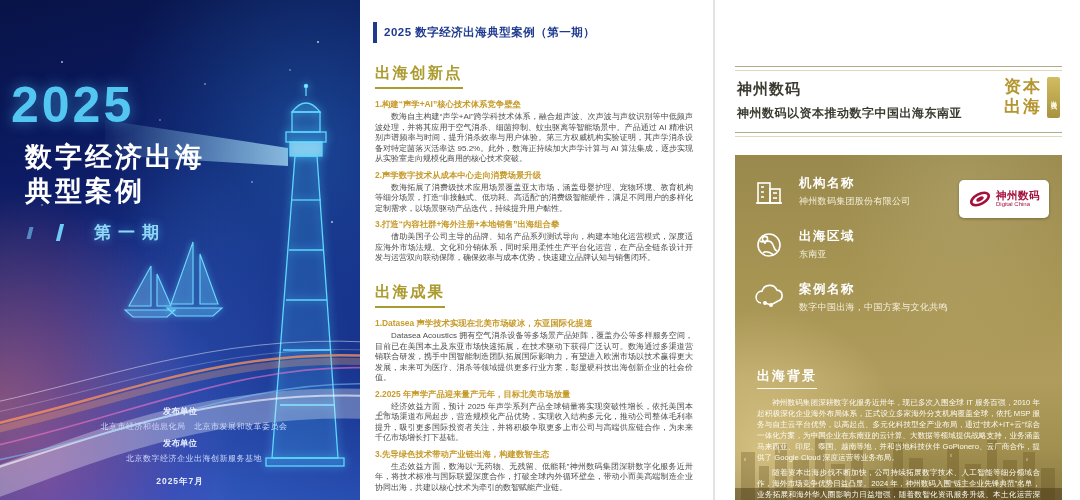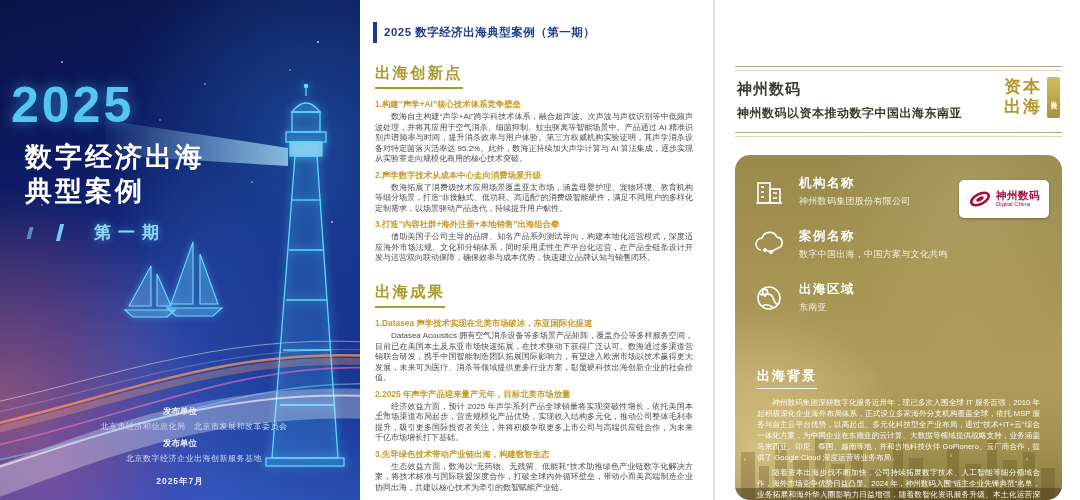--- a/index.html
+++ b/index.html
@@ -51,21 +51,21 @@
   .case-head-inner{position:relative;padding:9px 2px 10px 2px;}
   .case-label{font-size:15px;font-weight:bold;color:#3b3b31;letter-spacing:1px;}
   .case-title{font-size:12px;font-weight:bold;color:#3b3b31;margin-top:6px;letter-spacing:.5px;}
   .mode-tag{position:absolute;right:2px;top:6px;display:flex;align-items:stretch;}
   .mode-chars{color:#b5952f;font-weight:bold;font-size:17px;line-height:1.2;letter-spacing:2px;text-align:center;}
   .mode-badge{width:13px;margin-left:5px;border-radius:2px;background:linear-gradient(#d2bd62,#a8923e);
          color:#fffbe8;writing-mode:vertical-rl;font-size:6.5px;letter-spacing:1px;
          display:flex;align-items:center;justify-content:center;}
 
   .gold{position:absolute;left:20px;top:155px;width:327px;height:345px;overflow:hidden;
-         background:linear-gradient(180deg,#99894c 0%,#a69453 35%,#b09d5d 65%,#a1904f 85%,#8a7a45 100%);border-radius:15px;}
+         background:linear-gradient(180deg,#99894c 0%,#a69453 35%,#b09d5d 65%,#a1904f 85%,#8a7a45 100%);}
   .gold-glare{position:absolute;inset:0;
          background:radial-gradient(ellipse at 8% 86%,rgba(255,233,170,.55),transparent 34%),
                     radial-gradient(ellipse at 70% 10%,rgba(255,250,220,.12),transparent 40%);}
   .skyline{position:absolute;left:0;right:0;bottom:0;height:86px;opacity:.55;}
   .gold-band{position:absolute;left:0;right:0;bottom:0;height:12px;background:rgba(66,52,18,.45);}
 
   .info-rows{position:absolute;left:16px;top:18px;width:230px;}
   .info-row{display:flex;align-items:center;margin-bottom:17px;}
   .info-icon{width:36px;height:36px;flex:0 0 36px;margin-right:12px;}
   .info-label{color:#ffffff;font-weight:bold;font-size:12.5px;letter-spacing:1.5px;}
@@ -184,21 +184,21 @@
       <p class="item-body">借助美国子公司主导的品牌、知名产品系列测试导向，构建本地化运营模式，深度适应海外市场法规、文化和分销体系，同时采用柔性生产平台化运营，在产品全链条设计开发与运营双向联动保障，确保效率与成本优势，快速建立品牌认知与销售闭环。</p>
 
       <div style="margin-top:8px;">
         <span class="sec-heading">出海成果</span>
       </div>
       <div class="item-title">1.Datasea 声学技术实现在北美市场破冰，东亚国际化提速</div>
       <p class="item-body">Datasea Acoustics 拥有空气消杀设备等多场景产品矩阵，覆盖办公等多样服务空间，目前已在美国本土及东亚市场快速拓展，在技术驱动下获得广泛认可。数海通过多渠道营销联合研发，携手中国智能制造团队拓展国际影响力，有望进入欧洲市场以技术赢得更大发展，未来可为医疗、消杀等领域提供更多行业方案，彰显硬科技出海创新企业的社会价值。</p>
       <div class="item-title">2.2025 年声学产品迎来量产元年，目标北美市场放量</div>
       <p class="item-body">经济效益方面，预计 2025 年声学系列产品全球销量将实现突破性增长，依托美国本土市场渠道布局起步，营造规模化产品优势，实现收入结构多元化，推动公司整体毛利率提升，吸引更多国际投资者关注，并将积极争取更多上市公司与高端供应链合作，为未来千亿市场增长打下基础。</p>
       <div class="item-title">3.先导绿色技术带动产业链出海，构建数智生态</div>
-      <p class="item-body">生态效益方面，数海以“无药物、无残留、低能耗”技术助推绿色产业链数字化解决方案，将技术标准与国际联盟深度合作，打破全球内外循环壁垒，带动小而美高端制造企业协同出海，共建以核心技术为牵引的数智赋能产业链。</p>
+      <p class="item-body">生态效益方面，数海以“无药物、无残留、低能耗”神州数码集团深耕数字化服务近卅年，将技术标准与国际联盟深度合作，打破全球内外循环壁垒，带动小而美高端制造企业协同出海，共建以核心技术为牵引的数智赋能产业链。</p>
     </div>
 
     <div class="page-num">-64-</div>
   </div>
 
   <div class="page-divider"></div>
 
   <div class="rightp">
     <div class="case-header">
       <div class="dbl-line"></div>
@@ -264,43 +264,43 @@
             <line x1="22" y1="25" x2="26" y2="25"></line>
               <line x1="5" y1="30" x2="31" y2="30"></line>
           </svg>
           <div>
             <div class="info-label">机构名称</div>
             <div class="info-value">神州数码集团股份有限公司</div>
           </div>
         </div>
         <div class="info-row">
           <svg class="info-icon" viewBox="0 0 36 36" fill="none" stroke="#ffffff" stroke-width="1.6">
-            <path d="M10 24 a6 6 0 0 1 1-11.9 a8 8 0 0 1 15-1 a5.5 5.5 0 0 1 1 10.8"></path>
-            <circle cx="14" cy="24" r="1.2" fill="#ffffff"></circle>
-            <circle cx="20" cy="26" r="1.2" fill="#ffffff"></circle>
-            <path d="M14 24 L 20 26 L 27 22"></path>
-          </svg>
-          <div>
-            <div class="info-label">案例名称</div>
-            <div class="info-value">数字中国出海，中国方案与文化共鸣</div>
-          </div>
-        </div>
-        <div class="info-row">
-          <svg class="info-icon" viewBox="0 0 36 36" fill="none" stroke="#ffffff" stroke-width="1.6">
             <circle cx="18" cy="19" r="11"></circle>
             <path d="M9 15 C 13 18, 16 13, 20 16 C 24 19, 22 24, 26 25"></path>
             <path d="M12 27 C 15 24, 20 27, 23 29"></path>
             <circle cx="14" cy="13" r="2.6"></circle>
             <line x1="14" y1="15.6" x2="14" y2="18"></line>
           </svg>
           <div>
             <div class="info-label">出海区域</div>
             <div class="info-value">东南亚</div>
           </div>
         </div>
+        <div class="info-row">
+          <svg class="info-icon" viewBox="0 0 36 36" fill="none" stroke="#ffffff" stroke-width="1.6">
+            <path d="M10 24 a6 6 0 0 1 1-11.9 a8 8 0 0 1 15-1 a5.5 5.5 0 0 1 1 10.8"></path>
+            <circle cx="14" cy="24" r="1.2" fill="#ffffff"></circle>
+            <circle cx="20" cy="26" r="1.2" fill="#ffffff"></circle>
+            <path d="M14 24 L 20 26 L 27 22"></path>
+          </svg>
+          <div>
+            <div class="info-label">案例名称</div>
+            <div class="info-value">数字中国出海，中国方案与文化共鸣</div>
+          </div>
+        </div>
       </div>
 
       <div class="logo-card">
         <svg width="24" height="24" viewBox="0 0 24 24">
           <g transform="rotate(-28 12 12)">
             <ellipse cx="12" cy="12" rx="9.5" ry="5" fill="none" stroke="#a50f3c" stroke-width="2.6"></ellipse>
             <ellipse cx="12" cy="12" rx="4" ry="2" fill="#a50f3c"></ellipse>
           </g>
         </svg>
         <div class="logo-texts">

